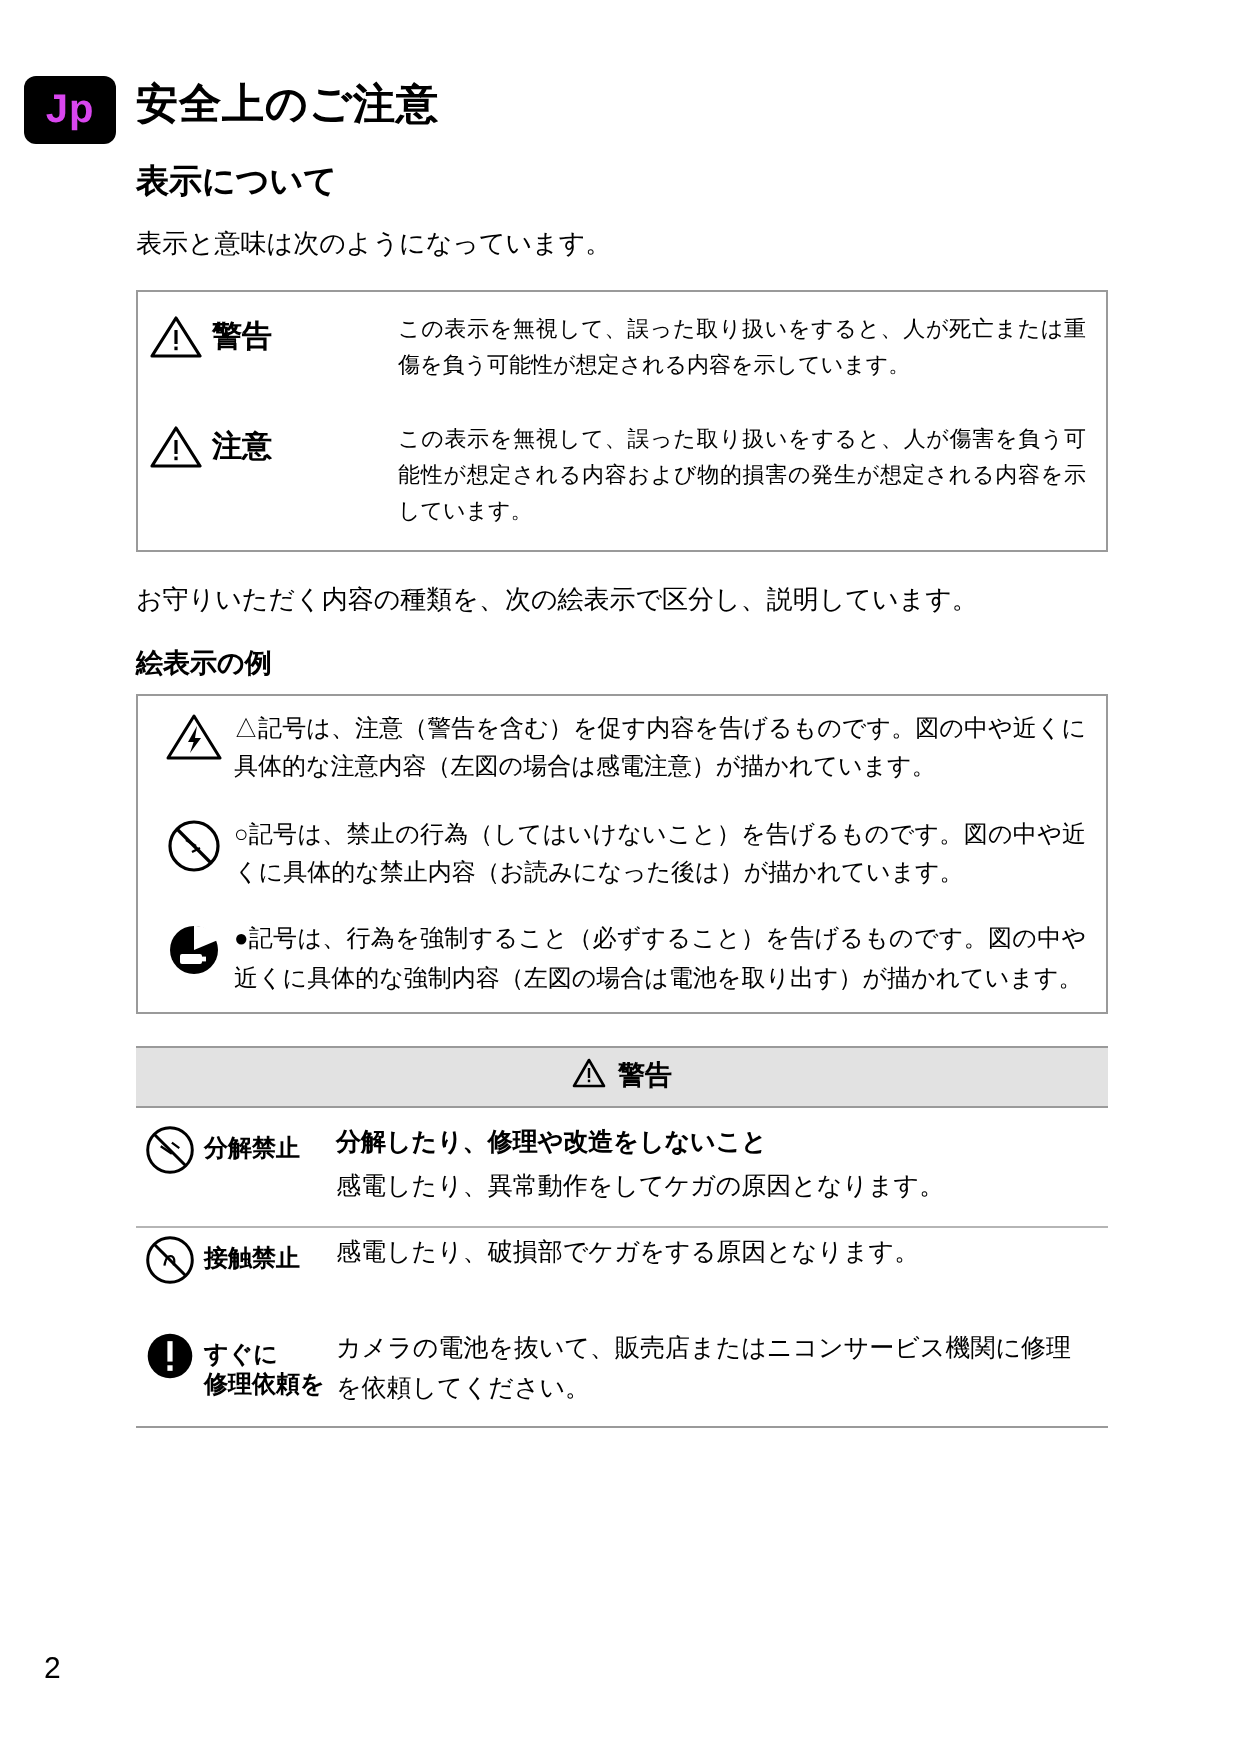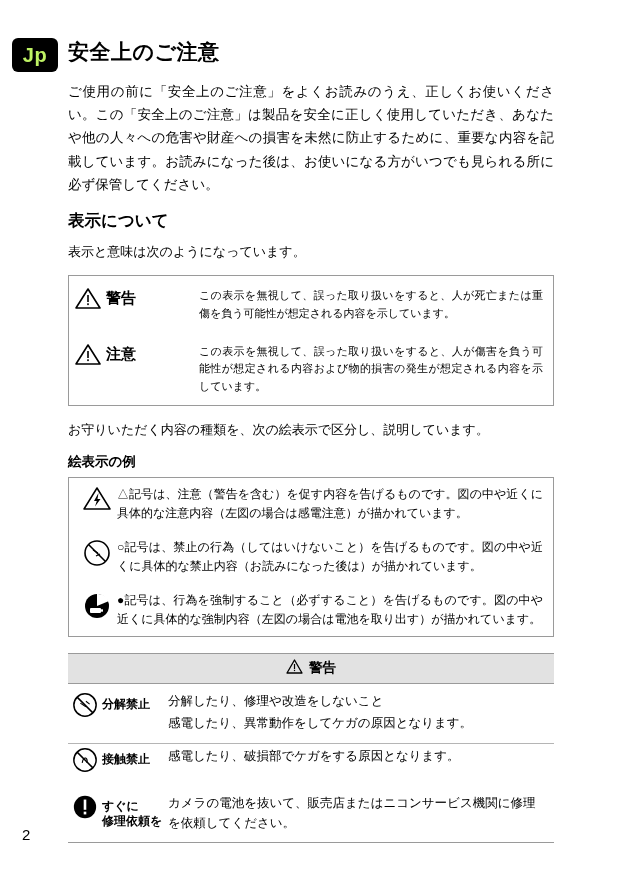--- a/index.html
+++ b/index.html
@@ -23,21 +23,21 @@
   }
 
   
   .lang-tab {
     position: absolute;
     left: 12px;
     top: 38px;
     width: 46px;
     height: 34px;
     background: #000000;
-    color: #bef264;
+    color: #d946ef;
     border-radius: 6px;
     font-size: 20px;
     font-weight: bold;
     display: flex;
     align-items: center;
     justify-content: center;
     letter-spacing: 0.5px;
   }
 
   .content {
@@ -187,21 +187,21 @@
     font-weight: bold;
     line-height: 1.28;
     padding-top: 5px;
   }
   .warn-body {
     flex: 1;
     font-size: 12.5px;
     line-height: 1.58;
   }
   .warn-body .strong {
-    font-weight: normal;
+    font-weight: bold;
     display: block;
     margin-bottom: 2px;
     font-size: 12.5px;
   }
   .warn-body .sub {
     display: block;
   }
 
   .page-number {
     position: absolute;
@@ -214,21 +214,20 @@
 <body>
 
 <div class="page">
 
   <div class="lang-tab">Jp</div>
 
   <div class="content">
 
     <h1 class="title">安全上のご注意</h1>
 
-    <p class="body-text">ご使用の前に「安全上のご注意」をよくお読みのうえ、正しくお使いください。この「安全上のご注意」は製品を安全に正しく使用していただき、あなたや他の人々への危害や財産への損害を未然に防止するために、重要な内容を記載しています。お読みになった後は、お使いになる方がいつでも見られる所に必ず保管してください。</p>
 
     <h2 class="subtitle">表示について</h2>
     <p class="lead">表示と意味は次のようになっています。</p>
 
     <div class="box">
 
       <div class="box-row">
         <div class="sym-cell">
           <span class="tri">
             <svg width="26" height="23" viewBox="0 0 26 23">

